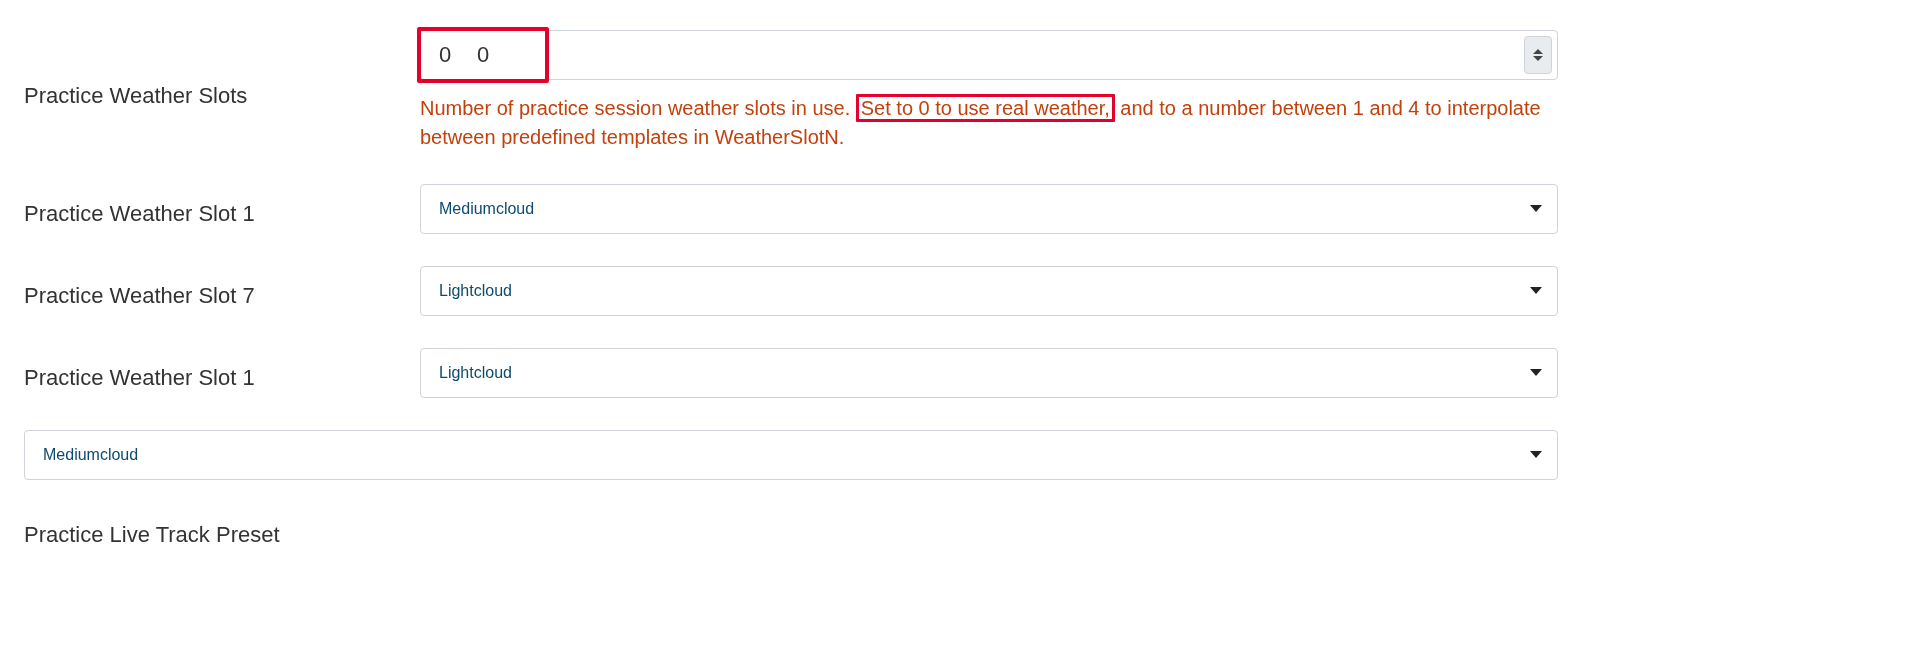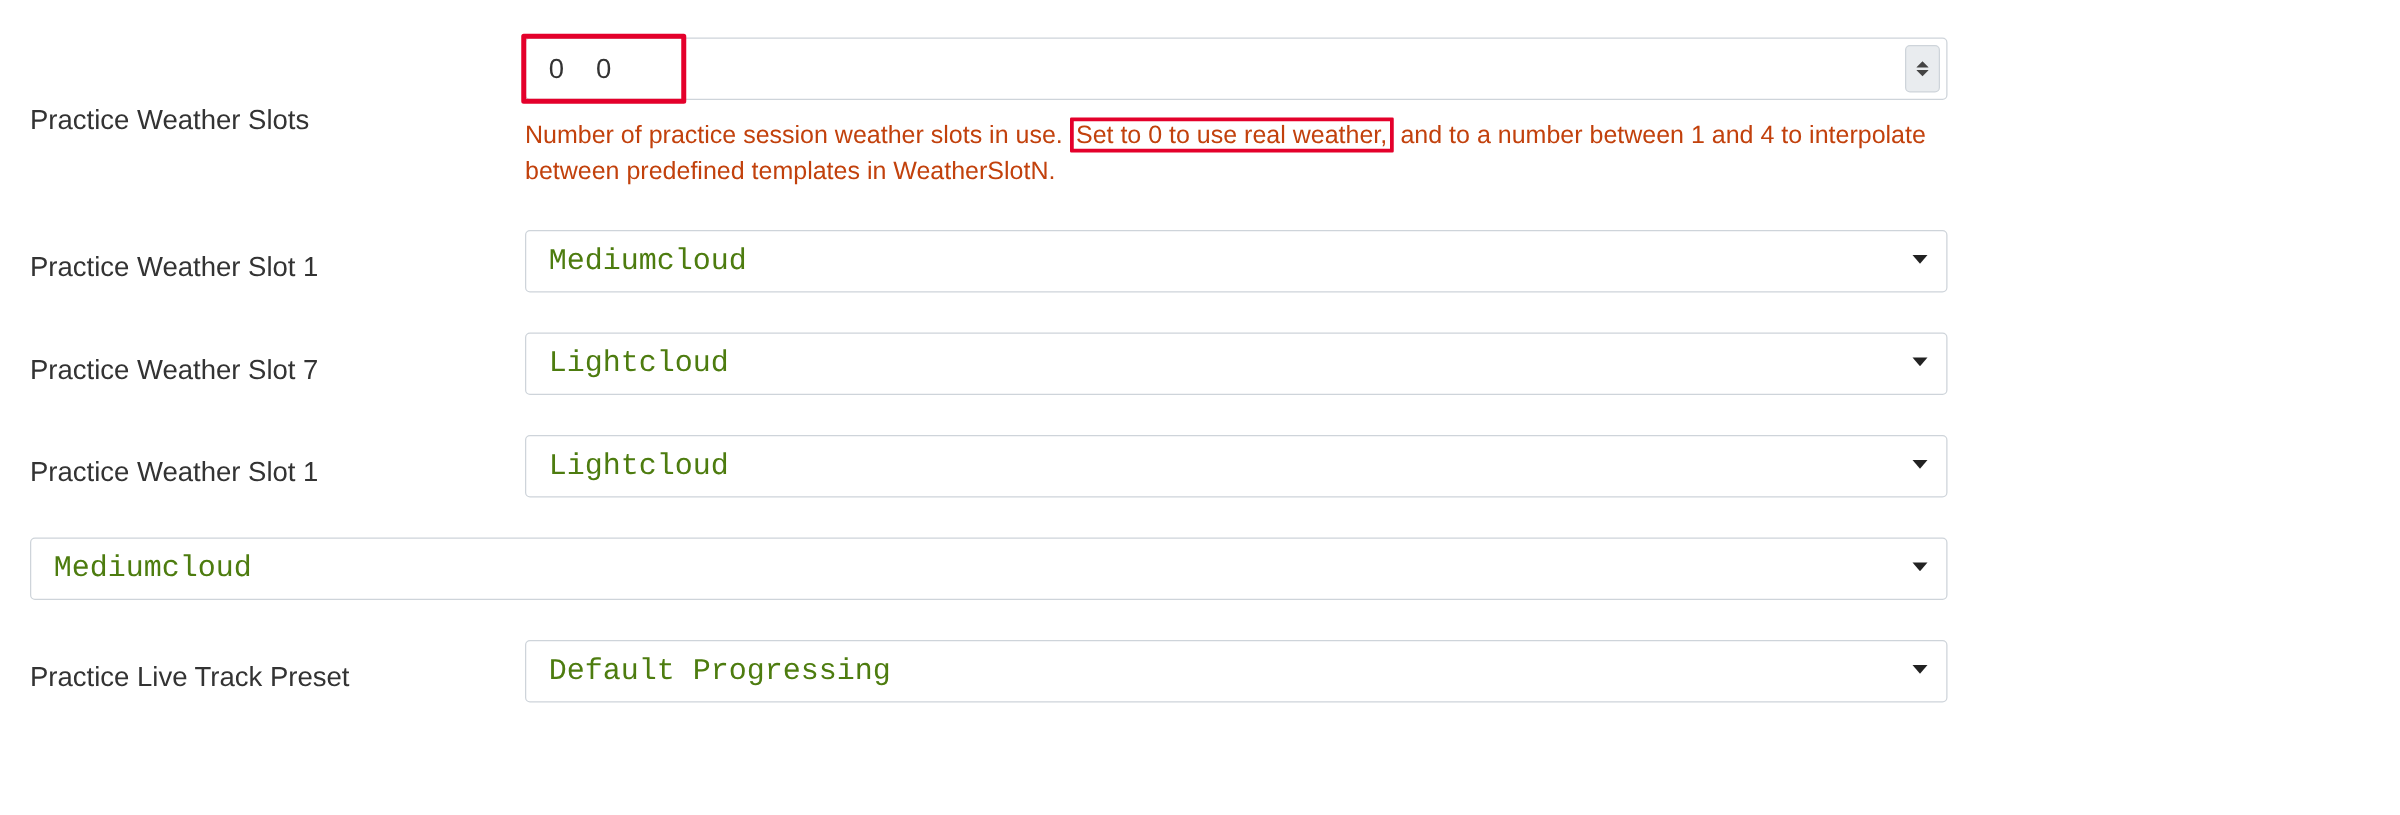--- a/index.html
+++ b/index.html
@@ -111,23 +111,22 @@
     height: 48px;
     border: 1px solid #ced4da;
     border-radius: 4px;
     background: #fff;
     display: flex;
     align-items: center;
     padding: 0 44px 0 18px;
     cursor: pointer;
   }
   .select-wrap span.value {
-    font-size: 24px;
-    color: #4d7c0f;
-    font-family: Liberation Mono, monospace;
+    font-size: 16px;
+    color: #0c4a6e;
   }
   .select-wrap .caret {
     position: absolute;
     right: 14px;
     top: 50%;
     transform: translateY(-50%);
     color: #222;
   }
 </style>
 </head>
@@ -218,25 +217,15 @@
             </svg>
         </span>
       </div>
     </div>
   </div>
 
   <div class="form-row">
     <div class="label-col">
       <span>Practice Live Track Preset</span>
     </div>
-    <div class="field-col">
-      <div class="select-wrap">
-        <span class="value">Default Progressing</span>
-        <span class="caret">
-          <svg width="14" height="10" viewBox="0 0 14 10">
-              <path d="M1 1 L7 8 L13 1 Z" fill="currentColor"></path>
-            </svg>
-        </span>
-      </div>
-    </div>
   </div>
 
 </div>
 
 </body></html>

